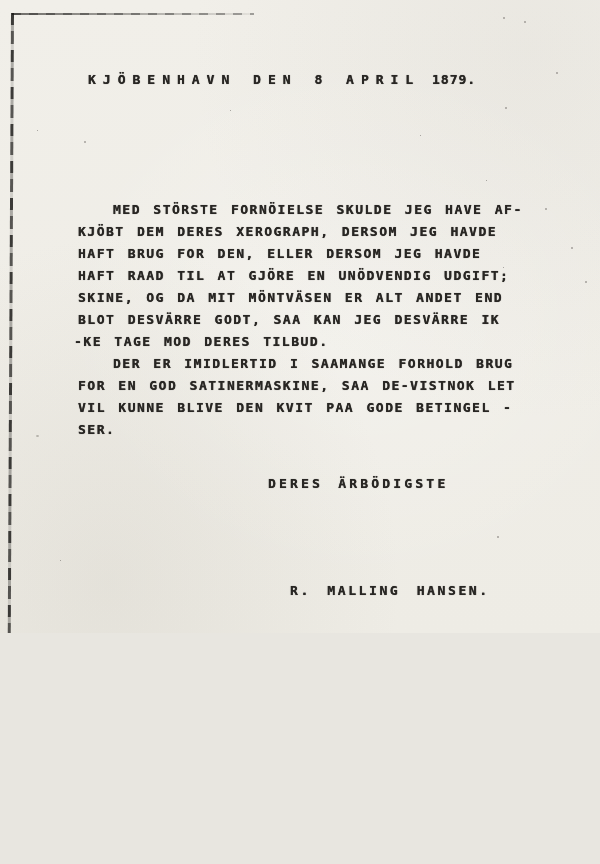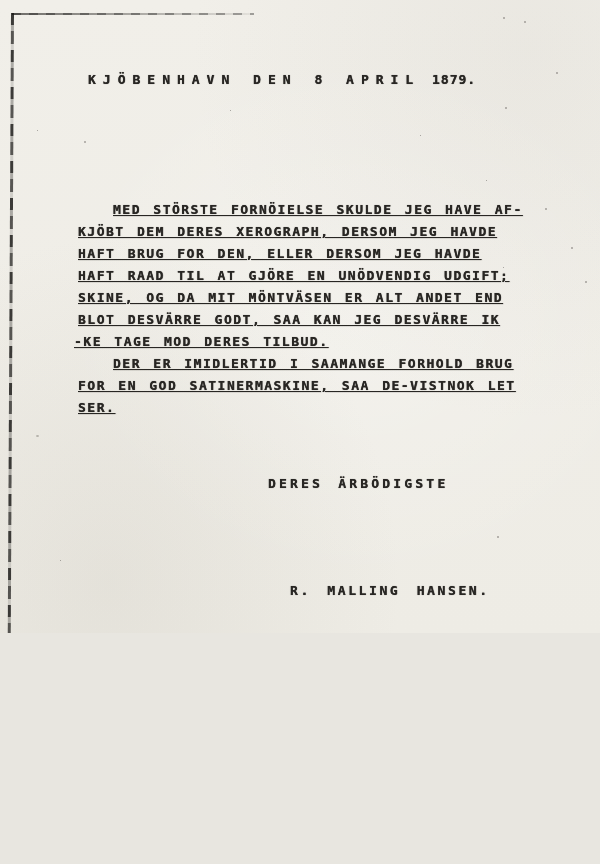--- a/index.html
+++ b/index.html
@@ -40,21 +40,20 @@
     height: 22px;
     line-height: 22px;
     font-family: "DejaVu Sans Mono", monospace;
     font-weight: bold;
     font-size: 13px;
     color: #282623;
     letter-spacing: 1.5px;
     word-spacing: 3px;
     white-space: pre;
     text-shadow: 0 0 0.7px rgba(40,38,35,0.85), 0.3px 0.3px 0.5px rgba(40,38,35,0.4);
-    text-decoration: underline;
   }
   .body-line.indent { padding-left: 35px; }
   .body-line.outdent { margin-left: -4px; }
   .closing   { top: 476px; left: 268px; letter-spacing: 3.2px; word-spacing: 4px; }
   .signature { top: 583px; left: 290px; letter-spacing: 2.6px; word-spacing: 6px; }
 
   
   .edge { position: absolute; }
   .edge-left {
     left: 11px; top: 13px; width: 3px; height: 836px;
@@ -135,19 +134,20 @@
   <div class="body-block">
       <div class="body-line indent">MED STÖRSTE FORNÖIELSE SKULDE JEG HAVE AF-</div>
       <div class="body-line">KJÖBT DEM DERES XEROGRAPH, DERSOM JEG HAVDE</div>
       <div class="body-line">HAFT BRUG FOR DEN, ELLER DERSOM JEG HAVDE</div>
       <div class="body-line">HAFT RAAD TIL AT GJÖRE EN UNÖDVENDIG UDGIFT;</div>
       <div class="body-line">SKINE, OG DA MIT MÖNTVÄSEN ER ALT ANDET END</div>
       <div class="body-line">BLOT DESVÄRRE GODT, SAA KAN JEG DESVÄRRE IK</div>
       <div class="body-line outdent">-KE TAGE MOD DERES TILBUD.</div>
       <div class="body-line indent">DER ER IMIDLERTID I SAAMANGE FORHOLD BRUG</div>
       <div class="body-line">FOR EN GOD SATINERMASKINE, SAA DE-VISTNOK LET</div>
+      <div class="body-line">VIL KUNNE BLIVE DEN KVIT PAA GODE BETINGEL -</div>
       <div class="body-line">SER.</div>
     </div>
 
   <div class="typed closing">DERES ÄRBÖDIGSTE</div>
 
   <div class="typed signature">R. MALLING HANSEN.</div>
 </div>
 
 </body></html>

